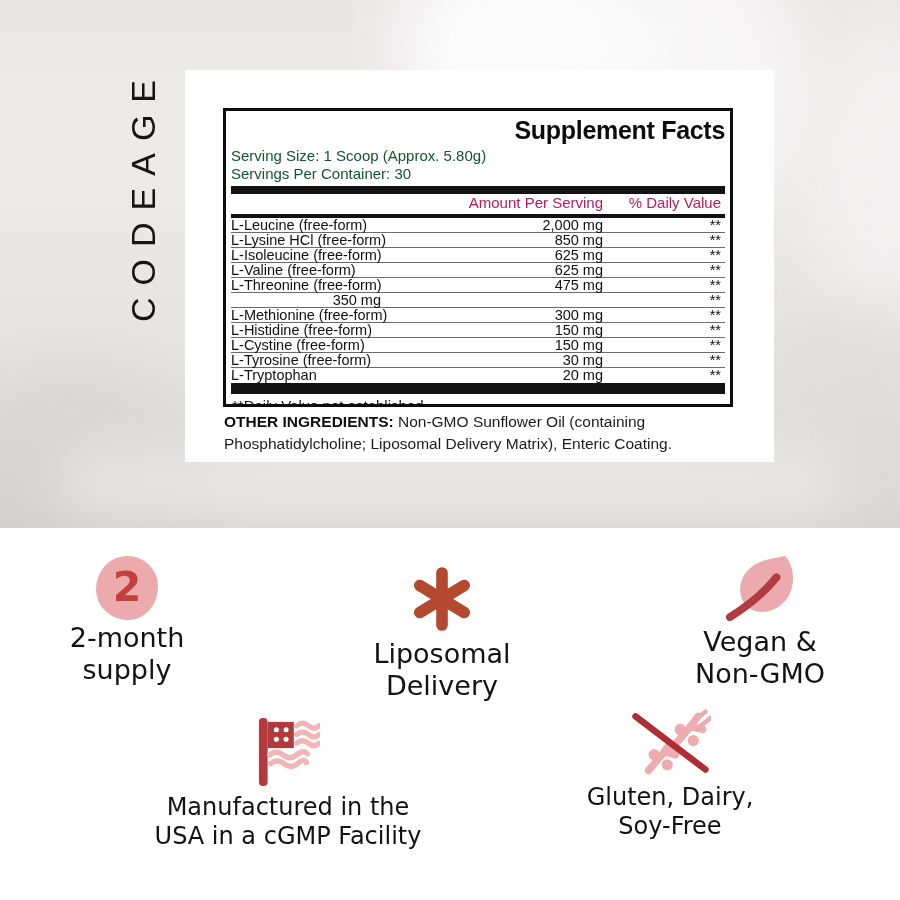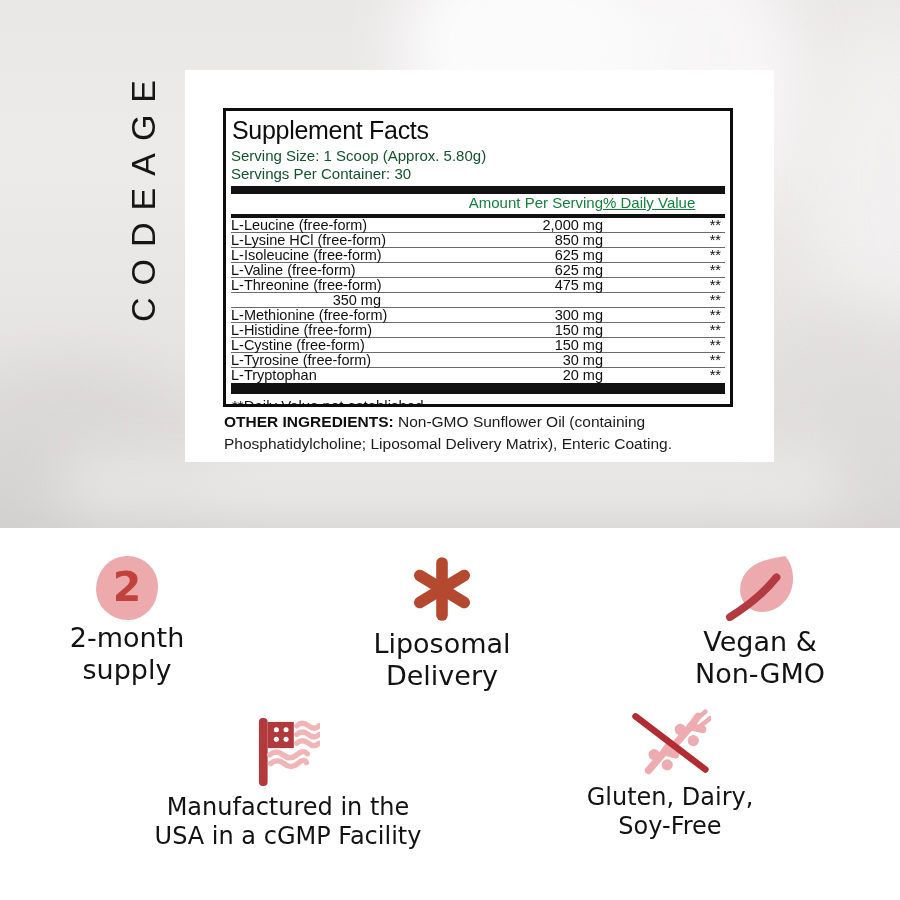--- a/index.html
+++ b/index.html
@@ -20,29 +20,29 @@
 
   .brand-vertical { position:absolute; left:124px; top:322px; width:258px; height:38px;
           transform:rotate(-90deg); transform-origin:0 0;
           font-size:34px; letter-spacing:12px; color:#161616; font-weight:400;
           font-family:"Liberation Sans", sans-serif; line-height:38px; white-space:nowrap; }
 
   .card { position:absolute; left:185px; top:70px; width:589px; height:392px; background:#ffffff; }
 
   .sfbox { position:absolute; left:38px; top:38px; width:510px; height:299px;
            border:3px solid #0d0d0d; padding:5px 5px 0 5px; background:#fff; overflow:hidden; color:#111; }
-  .sf-title { font-size:25px; font-weight:normal; letter-spacing:-0.3px; line-height:27px; margin:1px 0 3px 1px; color:#0d0d0d; }
+  .sf-title { font-size:25px; font-weight:bold; letter-spacing:-0.3px; line-height:27px; margin:1px 0 3px 1px; color:#0d0d0d;text-align:right; }
   .sf-serving { font-size:15px; line-height:17.5px; color:#14532d; }
   .bar { background:#121212; width:100%; }
   .bar.thick  { height:8px;  margin-top:4px; }
   .bar.thin   { height:4px;  margin-top:2px; }
   .bar.thick2 { height:11px; }
-  .sf-head { display:flex; align-items:flex-end; height:18px; font-size:15px; padding-bottom:1px; color:#15803d; }
+  .sf-head { display:flex; align-items:flex-end; height:18px; font-size:15px; padding-bottom:1px; color:#be185d; }
   .sf-head .c-amt { width:372px; text-align:right; }
-  .sf-head .c-dv  { flex:1; padding-right:4px;text-decoration:underline; }
+  .sf-head .c-dv  { flex:1; text-align:right; padding-right:4px; }
   .sf-rows { }
   .sf-row { display:flex; align-items:center; height:15px; border-bottom:1px solid #6b6b6b; font-size:14.5px; line-height:15px; color:#101010; }
   .sf-row:last-child { border-bottom:none; }
   .sf-row .c-name { width:222px; white-space:nowrap; }
   .sf-row .c-amt  { width:150px; text-align:right; white-space:nowrap; }
   .sf-row .c-dv   { flex:1; text-align:right; padding-right:4px; white-space:nowrap; }
   .sf-footnote { font-size:15px; padding:3px 0 0 1px; color:#131313; }
 
   .other-ing { position:absolute; left:39px; top:341px; width:517px;
                font-size:15.5px; line-height:1.42; color:#1c1c1c; }
@@ -54,21 +54,21 @@
   .f-label { text-align:center; color:#131313; font-family:"DejaVu Sans", sans-serif; }
   .row1 .f-label { font-size:27px; line-height:1.18; }
   .row2 .f-label { font-size:24px; line-height:1.22; }
 
   .badge { width:62px; height:64px; background:#ecaaac;
            border-radius:50% 50% 48% 52% / 53% 47% 52% 48%;
            display:flex; align-items:center; justify-content:center; }
   .badge span { font-family:"DejaVu Sans", sans-serif; font-size:41px; font-weight:bold; color:#c2413c; padding-bottom:3px; }
 
   .f1 { left:27px;  top:28px; width:200px; } .f1 .f-label { margin-top:2px; }
-  .f2 { left:337px; top:29px; width:210px; } .f2 .f-label { margin-top:7px; }
+  .f2 { left:337px; top:39px; width:210px; } .f2 .f-label { margin-top:7px; }
   .f3 { left:655px; top:25px; width:210px; } .f3 .f-label { margin-top:5px; }
   .f4 { left:133px; top:186px; width:310px; } .f4 .f-label { margin-top:5px; }
   .f5 { left:520px; top:180px; width:300px; } .f5 .f-label { margin-top:6px; }
 </style>
 </head>
 <body>
 
 <div class="page">
 
   <section class="hero">

